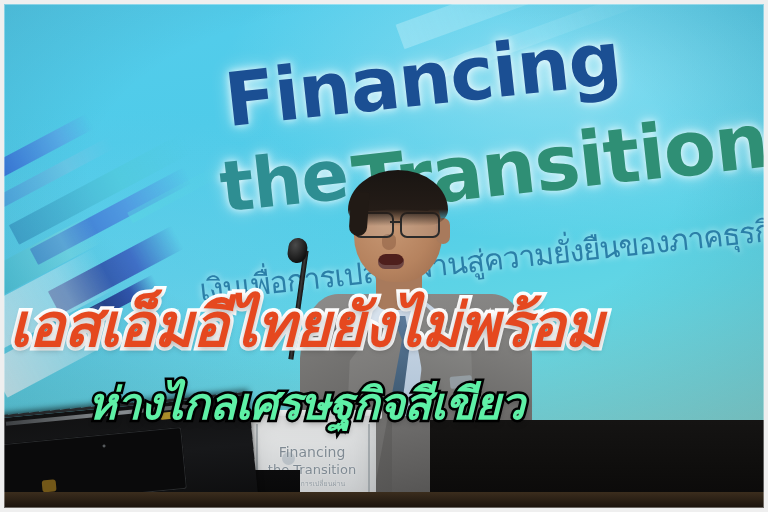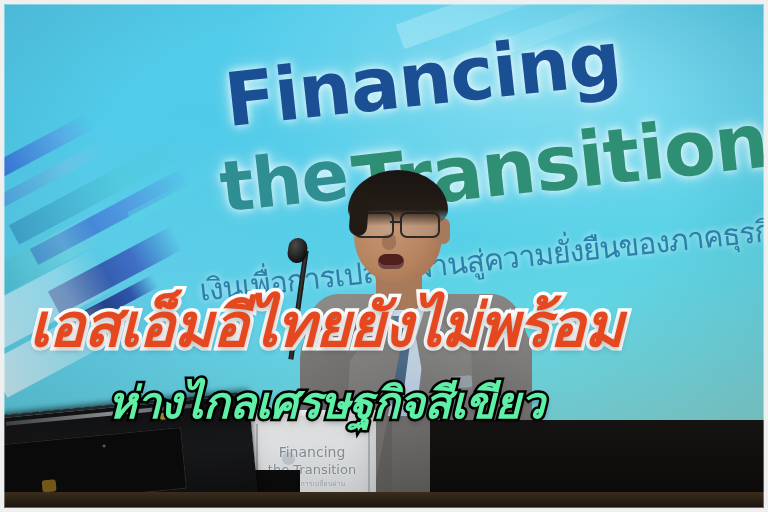--- a/index.html
+++ b/index.html
@@ -266,24 +266,23 @@
     background: linear-gradient(180deg,#0c0c0d,#060606);
   }
 
   
   .caption { position: absolute; left: 0; top: 0; width: 768px; height: 512px; pointer-events: none; }
   .headline {
     position: absolute;
     left: 0; width: 612px;
     text-align: center;
     white-space: nowrap;
-    font-family: Liberation Serif, serif;
+    font-family: Liberation Sans, sans-serif;
     font-weight: 700;
     font-style: italic;
-    padding-left: 20px;
   }
   .headline-main {
     top: 296px;
     font-size: 60px;
     line-height: 1;
     color: #e5481f;
     letter-spacing: -1px;
     -webkit-text-stroke: 7px #ffffff;
     paint-order: stroke fill;
     text-shadow: 0 3px 6px rgba(0,0,0,.28);

